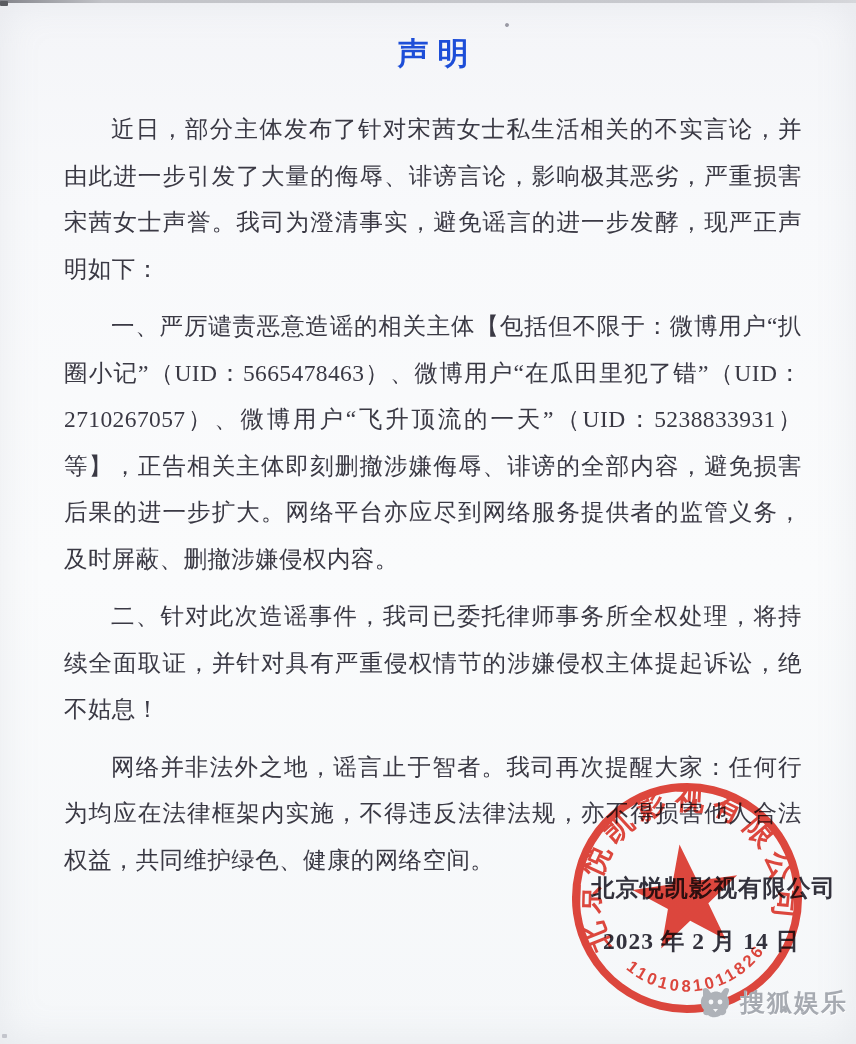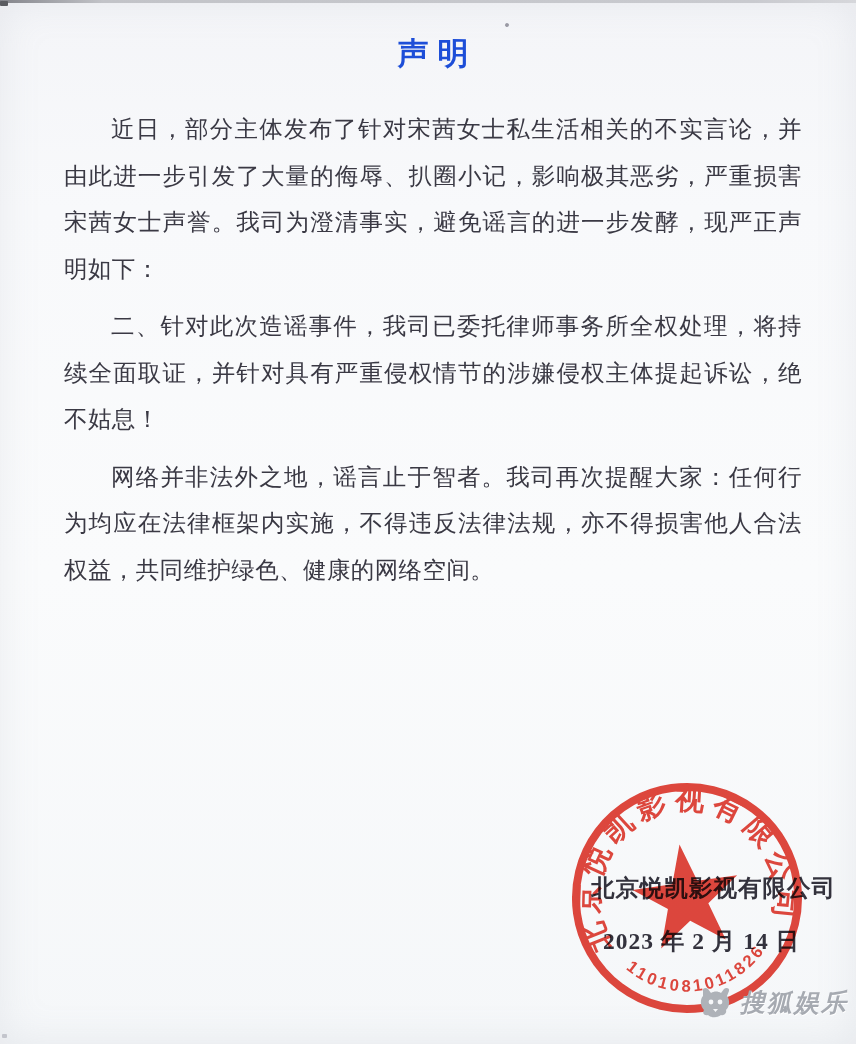--- a/index.html
+++ b/index.html
@@ -41,38 +41,38 @@
     position:absolute; left:568px; top:779px; width:238px; height:238px;
     transform: rotate(-8deg);
     mix-blend-mode: multiply; opacity:0.93;
     pointer-events:none;
   }
 
   .watermark {
     position:absolute; right:8px; top:986px;
     display:flex; align-items:center; gap:7px;
     font-family:"Liberation Sans","DejaVu Sans",sans-serif;
-    font-style:italic;
   }
   .watermark-label {
     font-size:25px; font-weight:bold; color:#a6aab1; letter-spacing:2px;
     text-shadow: 0.5px 0.5px 0 #ffffff;
   }
 </style>
 </head>
 <body>
 
 <div class="photo-edge-top"></div>
 <div class="speck-tl"></div>
 <div class="speck-title"></div>
 <div class="speck-bl"></div>
 
 <div class="doc">
   <h1 class="title">声明</h1>
-  <p class="para">近日，部分主体发布了针对宋茜女士私生活相关的不实言论，并由此进一步引发了大量的侮辱、扒圈小记，影响极其恶劣，严重损害宋茜女士声誉。我司为澄清事实，避免谣言的进一步发酵，现严正声明如下：</p>
+  <p class="para">近日，部分主体发布了针对宋茜女士私生活相关的不实言论，并由此进一步引发了大量的侮辱、诽谤言论，影响极其恶劣，严重损害宋茜女士声誉。我司为澄清事实，避免谣言的进一步发酵，现严正声明如下：</p>
+  <p class="para">一、严厉谴责恶意造谣的相关主体【包括但不限于：微博用户“扒圈小记”（UID：5665478463）、微博用户“在瓜田里犯了错”（UID：2710267057）、微博用户“飞升顶流的一天”（UID：5238833931）等】，正告相关主体即刻删撤涉嫌侮辱、诽谤的全部内容，避免损害后果的进一步扩大。网络平台亦应尽到网络服务提供者的监管义务，及时屏蔽、删撤涉嫌侵权内容。</p>
   <p class="para">二、针对此次造谣事件，我司已委托律师事务所全权处理，将持续全面取证，并针对具有严重侵权情节的涉嫌侵权主体提起诉讼，绝不姑息！</p>
   <p class="para">网络并非法外之地，谣言止于智者。我司再次提醒大家：任何行为均应在法律框架内实施，不得违反法律法规，亦不得损害他人合法权益，共同维护绿色、健康的网络空间。</p>
 </div>
 
 <div class="signature">北京悦凯影视有限公司</div>
 <div class="docdate">2023 年 2 月 14 日</div>
 
 <svg class="seal" viewBox="0 0 300 300" xmlns="http://www.w3.org/2000/svg">
   <defs>
     <path id="seal-top-arc" d="M 53 206 A 112 112 0 1 1 247 206" fill="none"></path>

